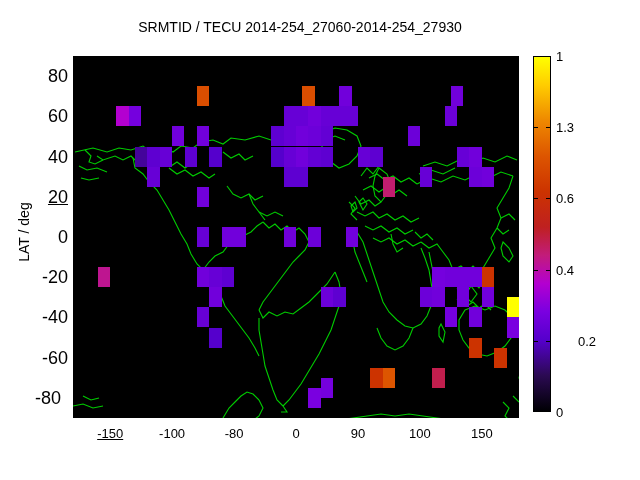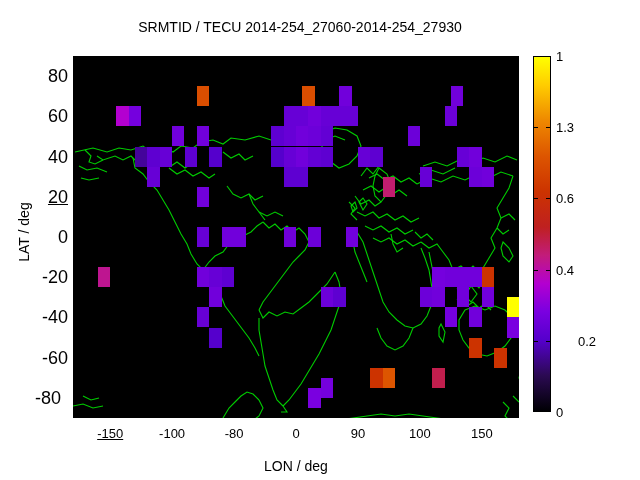--- a/index.html
+++ b/index.html
@@ -268,21 +268,20 @@
   <div id="xlabels">
       <div class="xtick" style="left: 80.2px; text-decoration: underline;">-150</div>
       <div class="xtick" style="left: 142.1px;">-100</div>
       <div class="xtick" style="left: 204.1px;">-80</div>
       <div class="xtick" style="left: 266px;">0</div>
       <div class="xtick" style="left: 327.9px;">90</div>
       <div class="xtick" style="left: 389.9px;">100</div>
       <div class="xtick" style="left: 451.8px;">150</div>
     </div>
 
-  <div id="xaxis-label">LON / deg</div>
   <div id="yaxis-label">LAT / deg</div>
 
   <div id="cbar-box">
     <div id="cbar-grad" style="background: linear-gradient(to top, rgb(0, 0, 4) 0%, rgb(43, 10, 82) 10%, rgb(85, 0, 204) 20%, rgb(122, 0, 224) 28%, rgb(179, 0, 208) 36%, rgb(194, 28, 122) 44%, rgb(191, 32, 32) 52%, rgb(204, 51, 0) 62%, rgb(221, 85, 0) 72%, rgb(238, 136, 0) 82%, rgb(255, 204, 0) 92%, rgb(255, 255, 0) 100%);"></div>
   </div>
   <div id="cbar-ticks">
       <div class="cbtickmark" style="top: 0px; width: 5px; left: 0px;"></div>
       <div class="cbtickmark" style="top: 0px; width: 5px; left: 13px;"></div>
       <div class="cbtickmark" style="top: 71.2px; width: 5px; left: 0px;"></div>
       <div class="cbtickmark" style="top: 71.2px; width: 5px; left: 13px;"></div>

